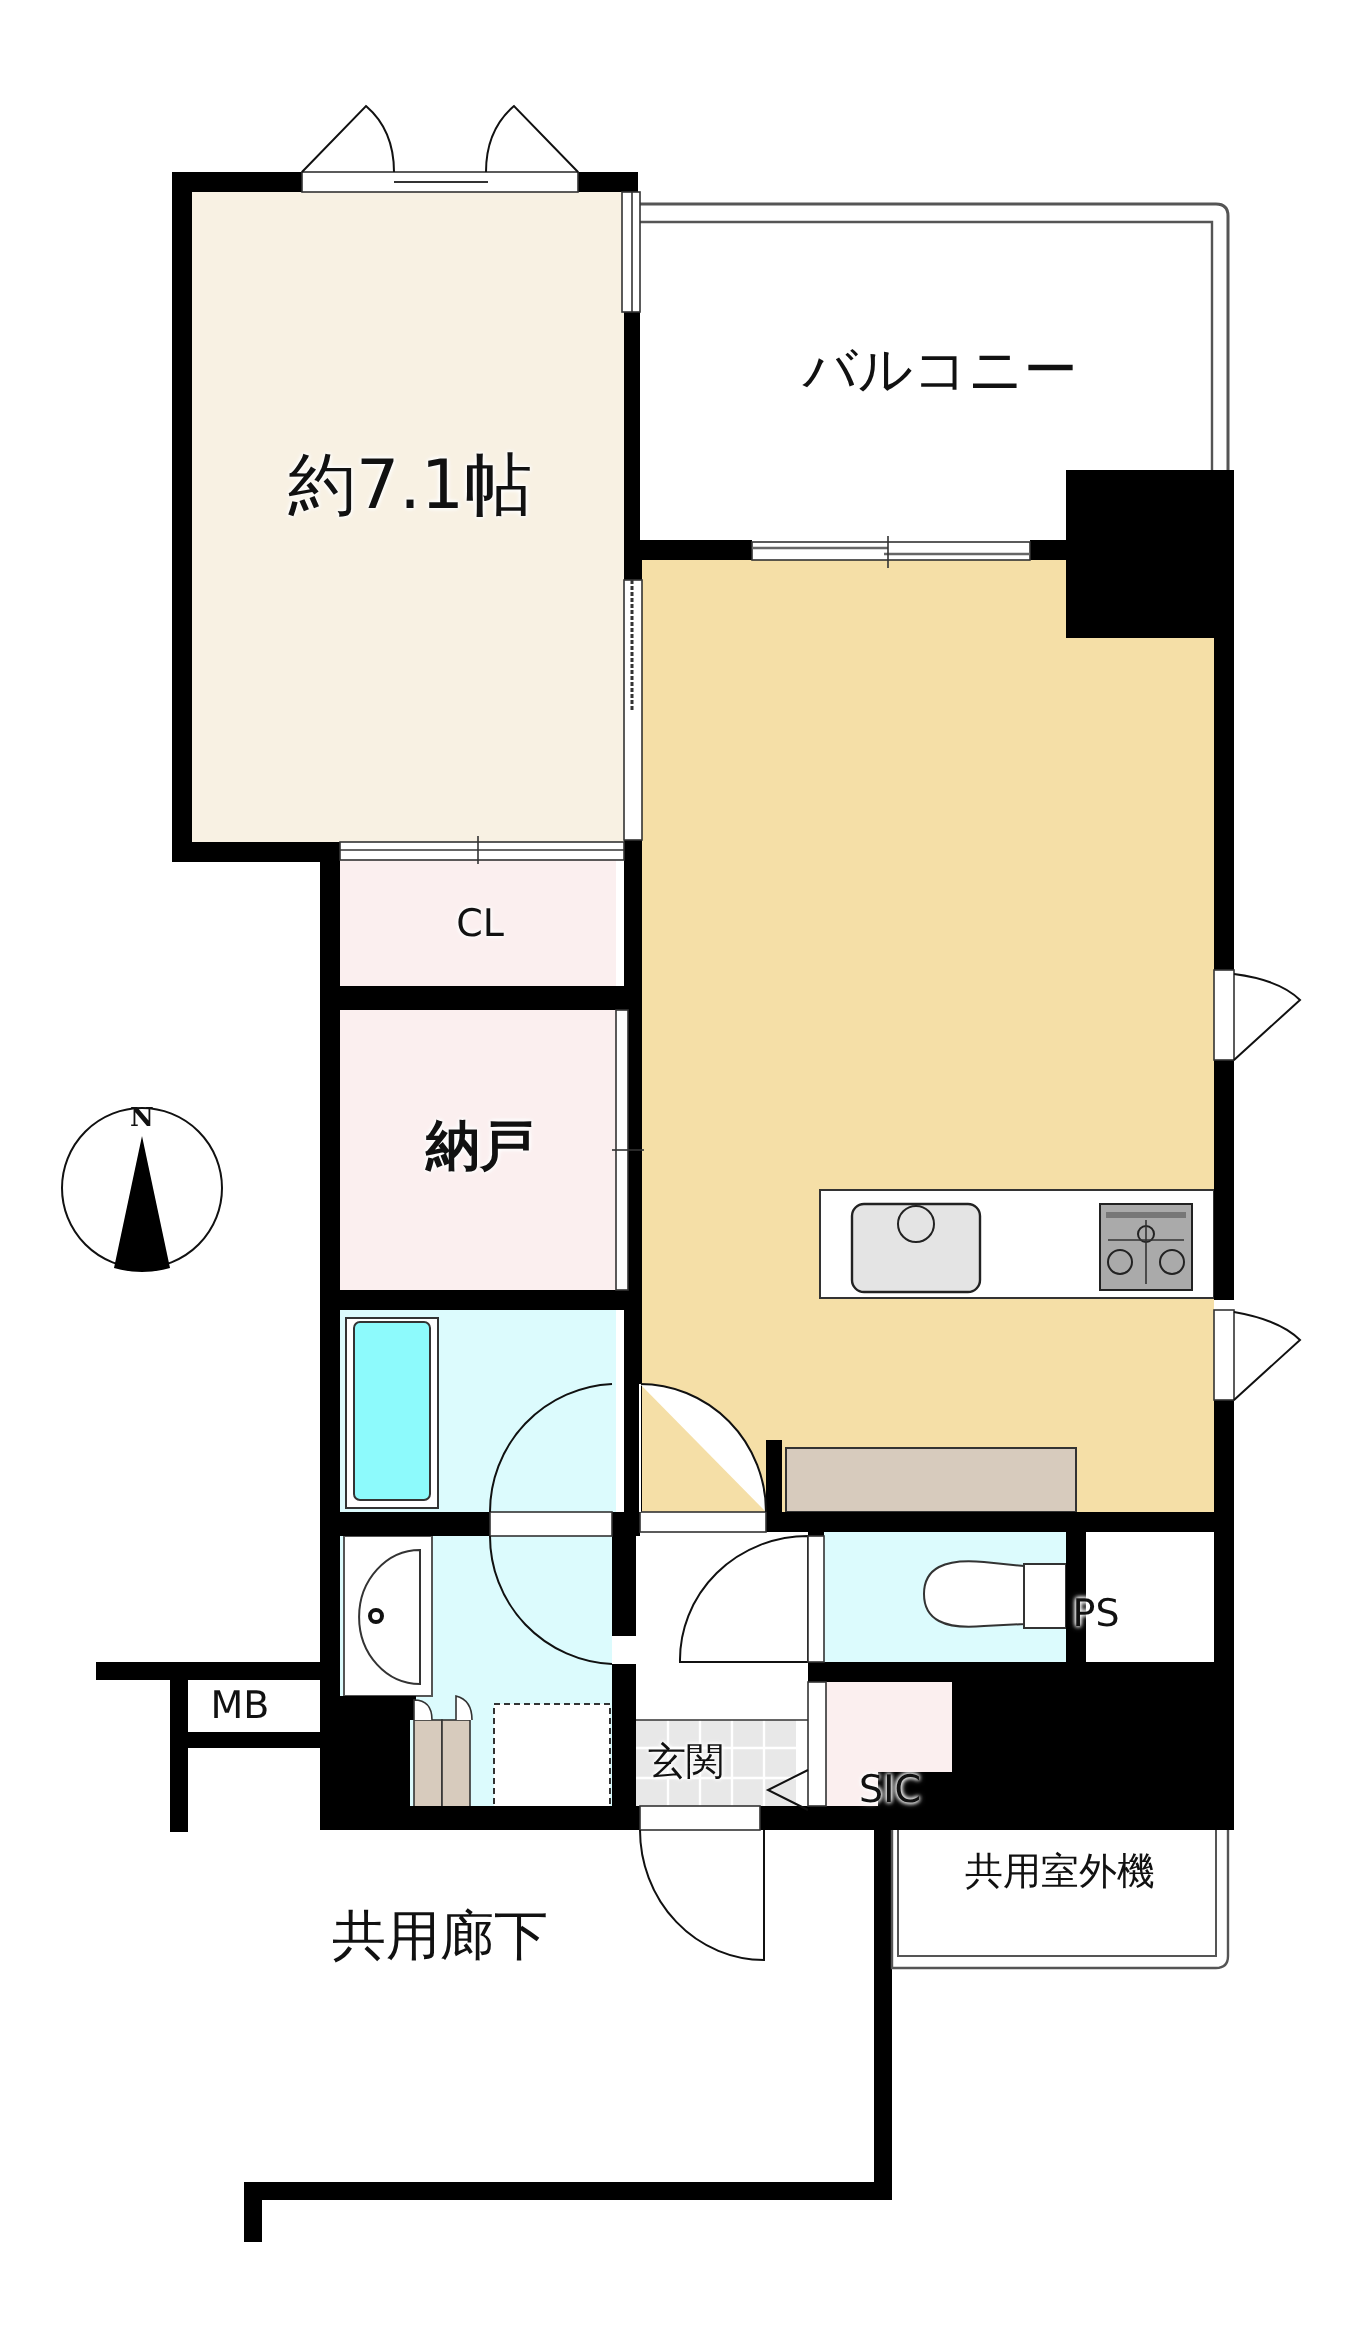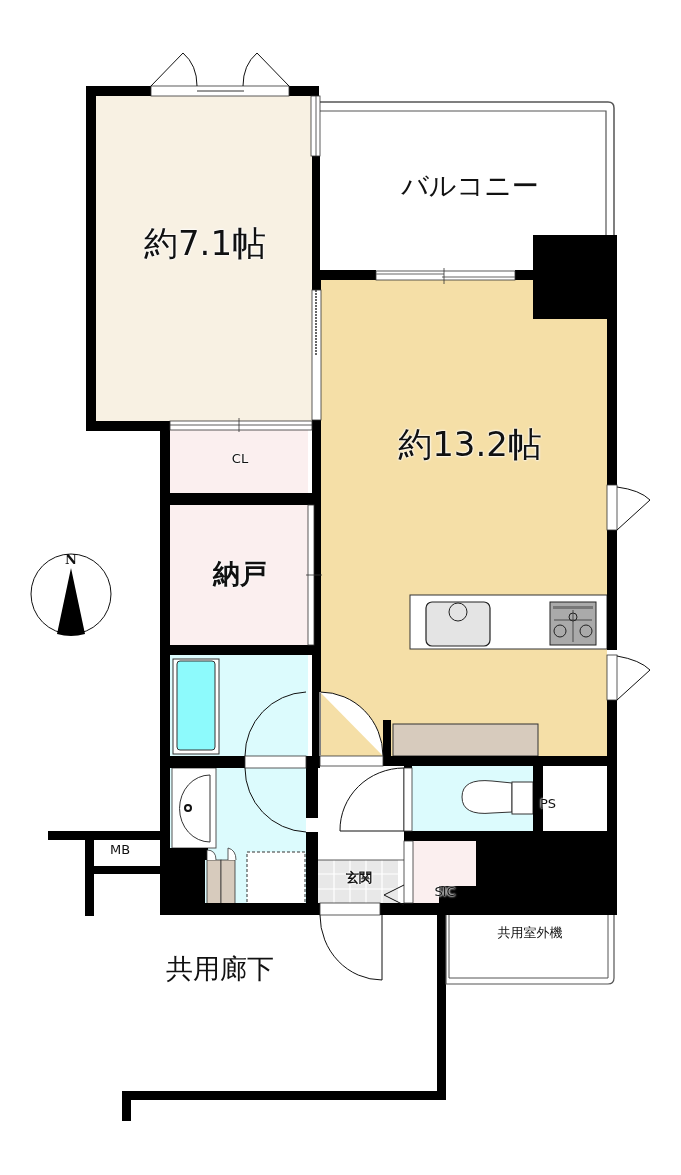--- a/index.html
+++ b/index.html
@@ -3,21 +3,21 @@
   <meta charset="utf-8">
   <style>
     html, body { margin: 0; padding: 0; background: #ffffff; }
     body { width: 681px; height: 1175px; position: relative; overflow: hidden;
            font-family: "DejaVu Sans", "Liberation Sans", sans-serif; }
     #plan { position: absolute; left: 0; top: 0; }
     .lbl { position: absolute; color: #111; text-align: center; white-space: nowrap;
            text-shadow: 0 0 2px #fff, 0 0 2px #fff, 0 0 3px #fff; line-height: 1.15; }
     .big { font-size: 34px; }
     .mid { font-size: 27px; text-align: center; }
-    .sm  { font-size: 13px; }
+    .sm  { font-size: 19px; }
   </style>
 </head>
 <body>
 
 <svg id="plan" width="681" height="1175" viewBox="0 0 681 1175" xmlns="http://www.w3.org/2000/svg">
 
   <g>
     <path d="M316 102 L608 102 Q614 102 614 108 L614 235" fill="none" stroke="#555" stroke-width="1.5"></path>
     <path d="M316 111 L606 111 L606 235" fill="none" stroke="#555" stroke-width="1.2"></path>
   </g>
@@ -208,25 +208,24 @@
     <circle cx="71" cy="594" r="40" fill="#fff" stroke="#111" stroke-width="1"></circle>
     <path d="M71 568 L57 634 Q71 638 85 634 Z" fill="#000"></path>
   </g>
 </svg>
 
 <div class="lbl big" style="left:130px; top:224px; width:150px;">
   <div>約7.1帖</div>
 </div>
 <div class="lbl mid" style="left:370px; top:170px; width:200px;">バルコニー</div>
 <div class="lbl big" style="left:370px; top:425px; width:200px;">
-  <div>約13.2帖</div>
 </div>
 <div class="lbl sm" style="left:200px; top:452px; width:80px;">CL</div>
 <div class="lbl mid" style="left:190px; top:558px; width:100px;font-weight:bold;">納戸</div>
 <div class="lbl sm" style="left:508px; top:797px; width:80px;text-align:center;">PS</div>
 <div class="lbl sm" style="left:408px; top:853px; width:74px;margin-top:32px;">SIC</div>
-<div class="lbl sm" style="left:324px; top:871px; width:70px;font-weight:bold;">玄関</div>
+<div class="lbl sm" style="left:308px; top:871px; width:70px;">玄関</div>
 <div class="lbl sm" style="left:92px; top:843px; width:56px;">MB</div>
 <div class="lbl sm" style="left:450px; top:926px; width:160px;">
   <div>共用室外機</div>
 </div>
 <div class="lbl mid" style="left:140px; top:953px; width:160px;">共用廊下</div>
 <div class="lbl" style="left:61px; top:553px; width:20px; font-size:13px; font-weight:bold; font-family:'DejaVu Serif', serif; text-shadow:none;">N</div>
 
 </body></html>

